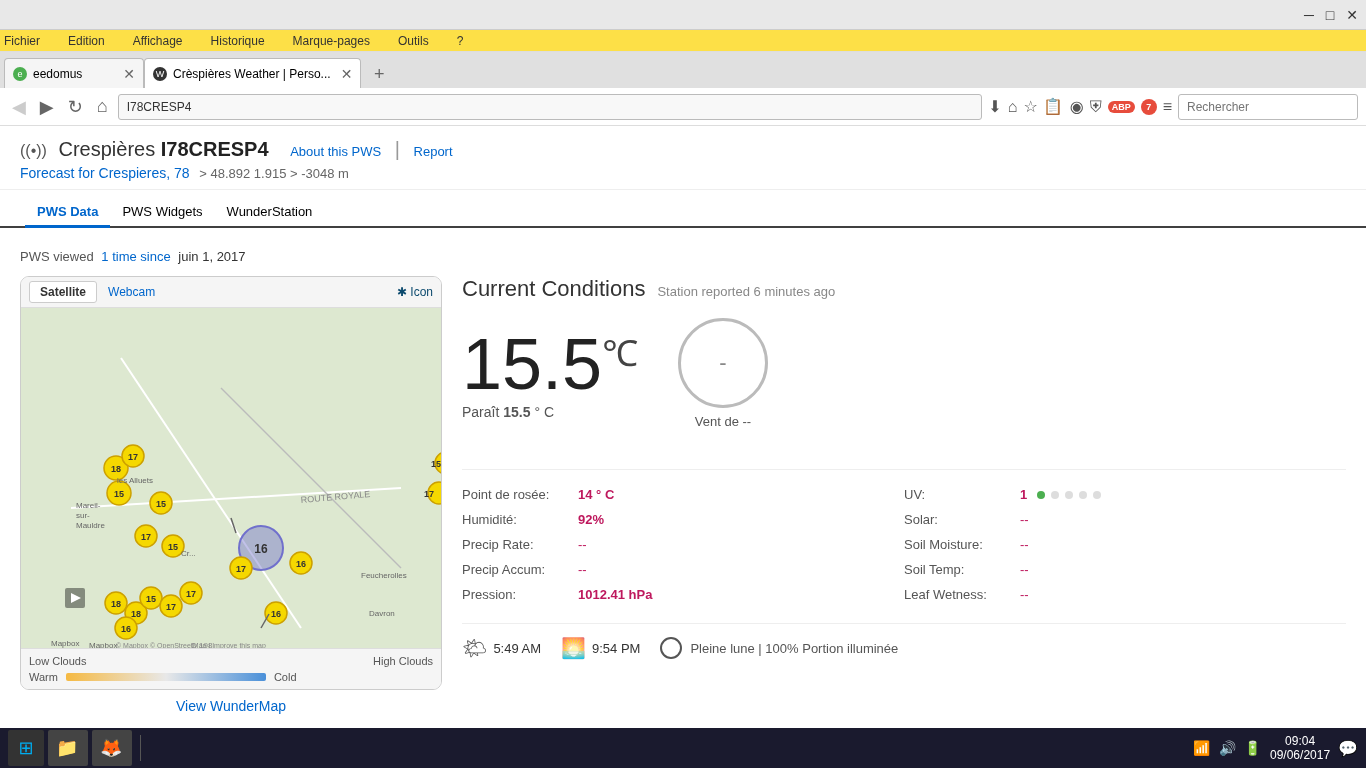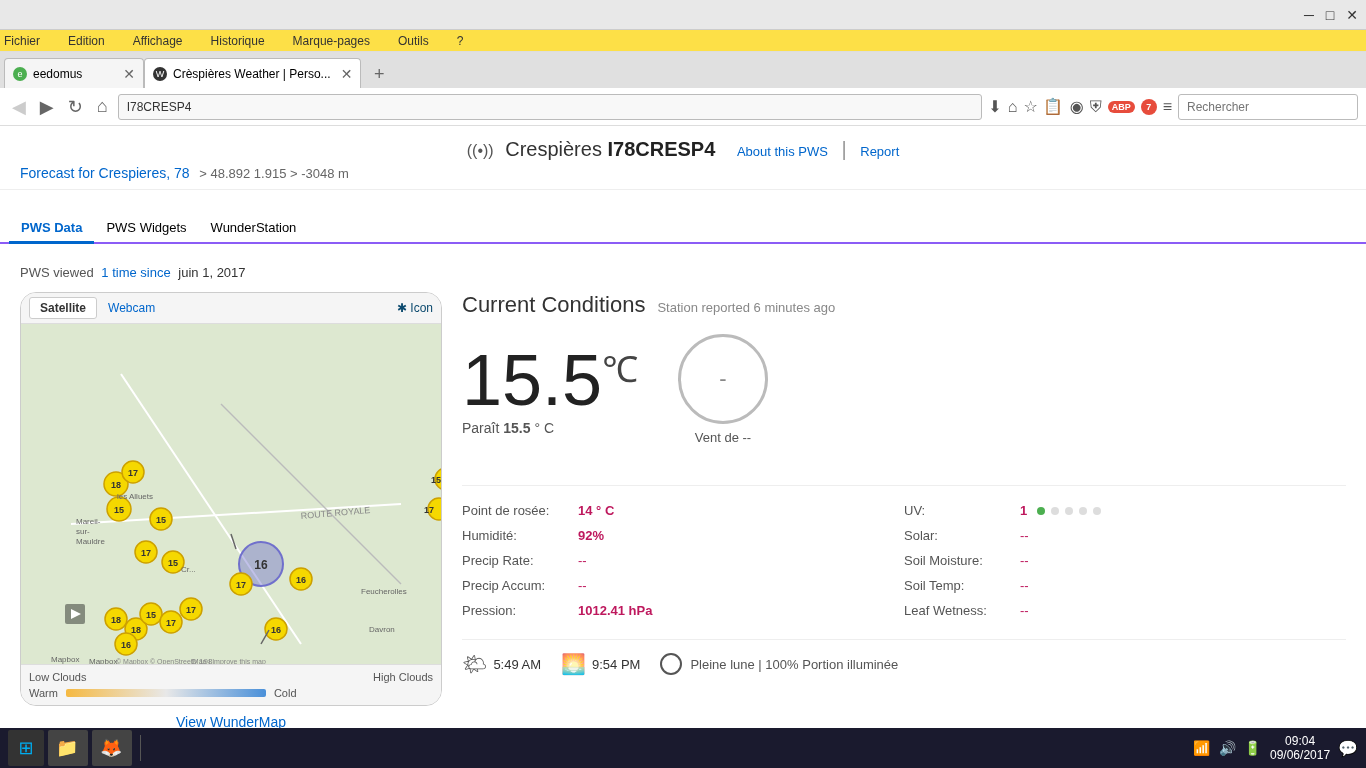--- a/index.html
+++ b/index.html
@@ -127,40 +127,39 @@
     }
 
     
     .page-header {
       padding: 12px 20px 8px;
       border-bottom: 1px solid #eee;
     }
     .station-title {
       font-size: 20px;
       color: #333;
-      text-align: center;
     }
     .station-title .pws-id {
       font-weight: bold;
       color: #222;
     }
 
     .forecast-link {
       color: #0066cc;
       font-size: 14px;
       text-decoration: none;
     }
     .forecast-coords { color: #666; font-size: 13px; }
 
     
     .page-tabs {
       display: flex;
-      border-bottom: 2px solid #8b5cf6;
-      padding: 0 9px;
-      margin-top: 24px;
+      border-bottom: 2px solid #404040;
+      padding: 0 25px;
+      margin-top: 8px;
     }
     .page-tab {
       padding: 6px 12px;
       cursor: pointer;
       font-size: 13px;
       color: #000000;
       border-bottom: 3px solid transparent;
       margin-bottom: -2px;
     }
     .page-tab.active {
@@ -179,21 +178,21 @@
 
     .main-grid {
       display: flex;
       gap: 20px;
     }
 
     
     .map-area { flex: 0 0 420px; }
     .map-container {
       border: 1px solid #ccc;
-      border-radius: 16px;
+      border-radius: 9px;
       overflow: hidden;
     }
     .map-tabs-bar {
       background: #f5f5f5;
       border-bottom: 1px solid #ddd;
       display: flex;
       align-items: center;
       padding: 4px 8px;
     }
     .map-tab {

